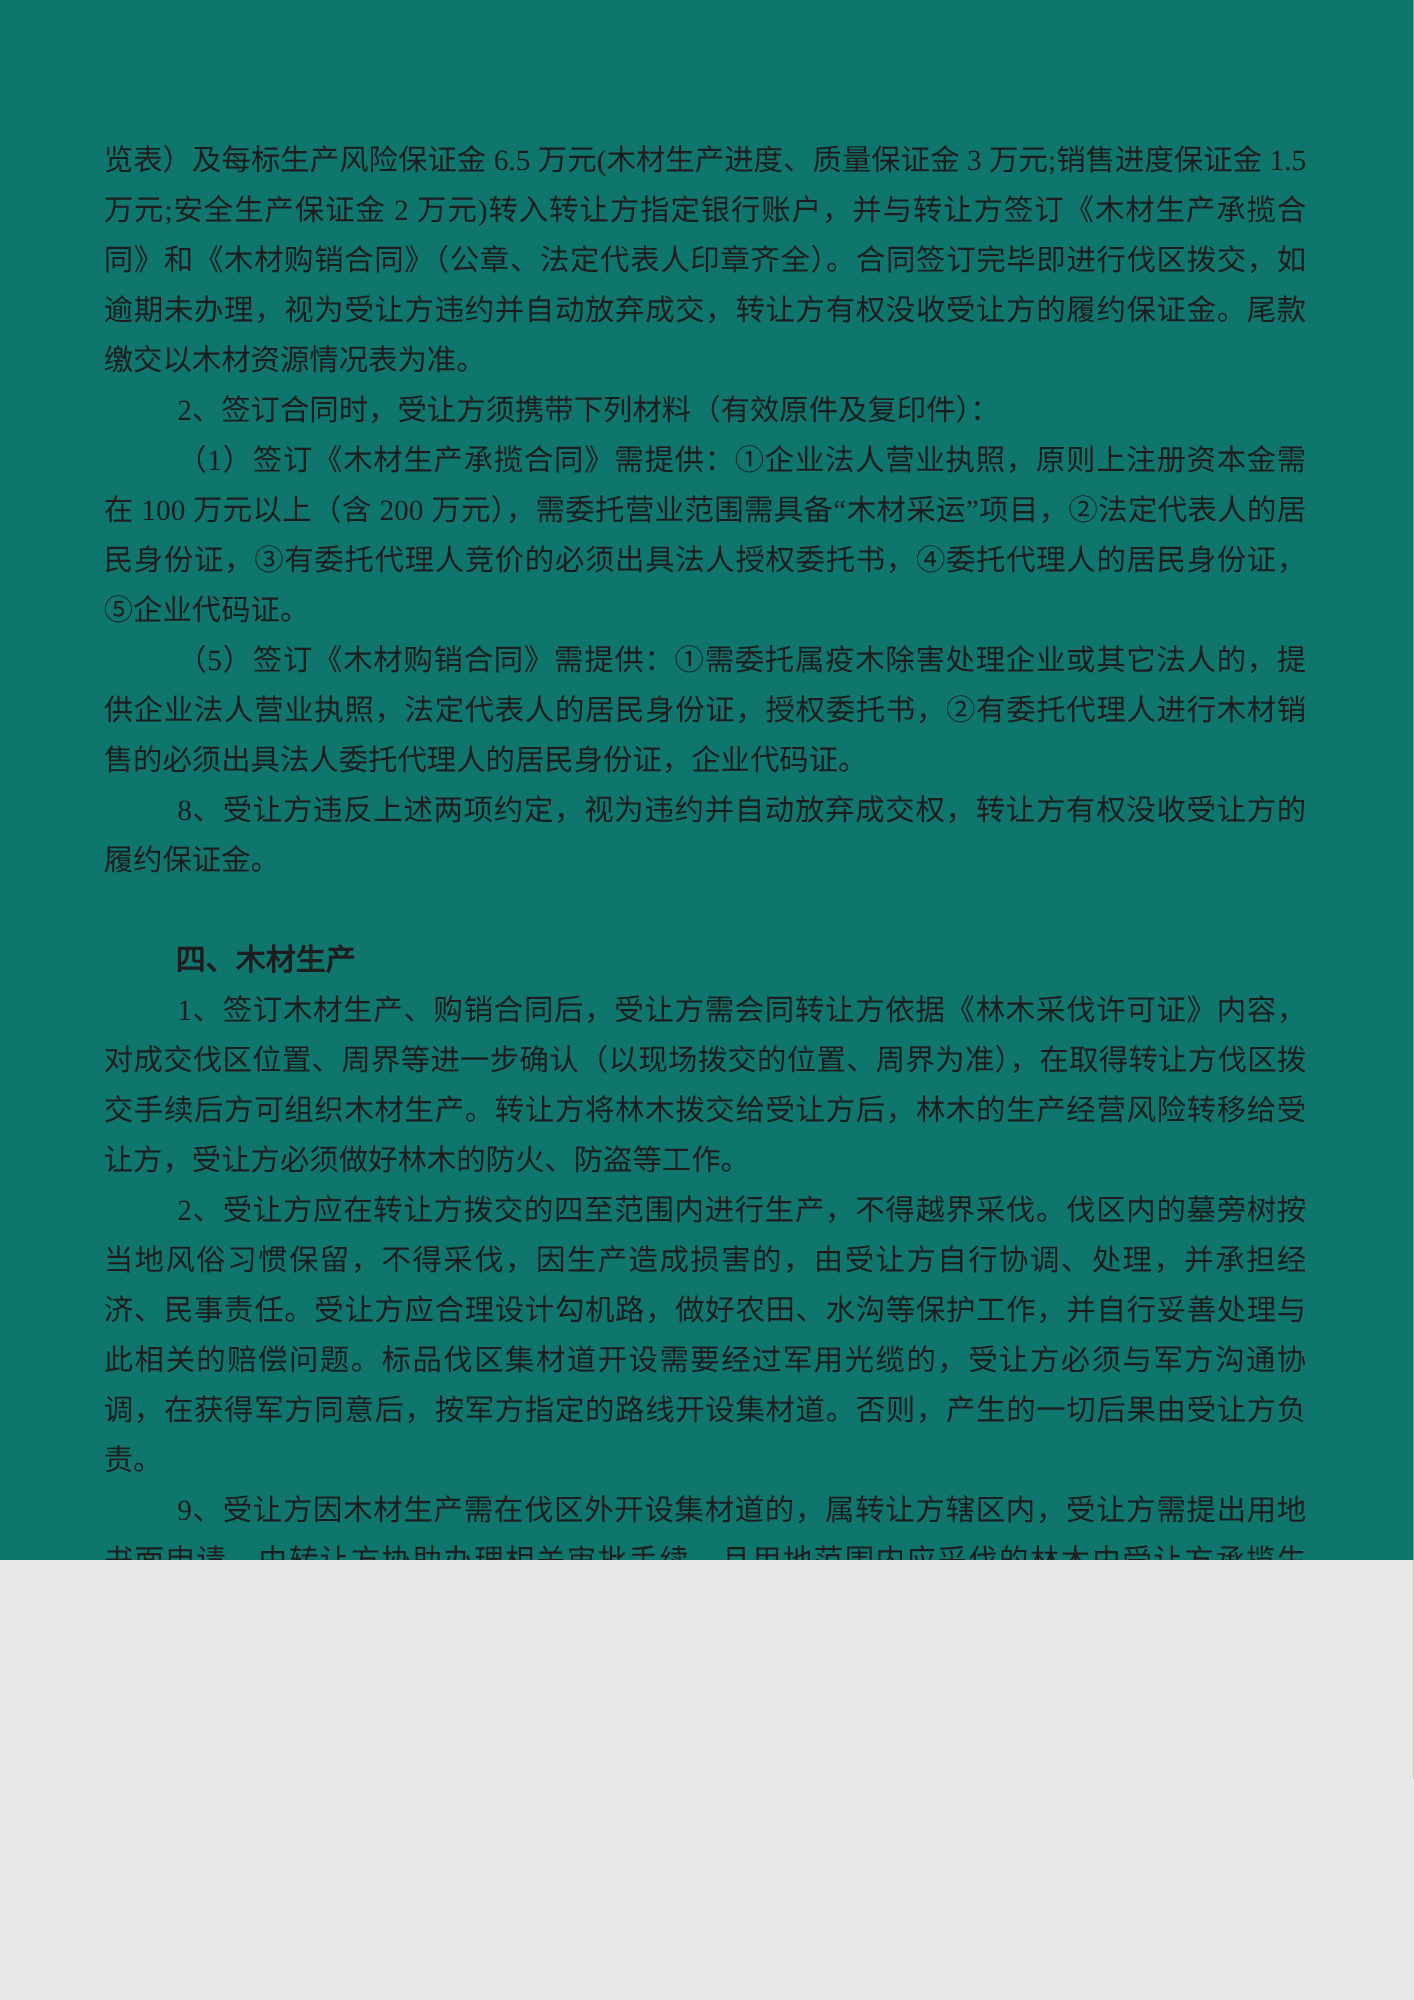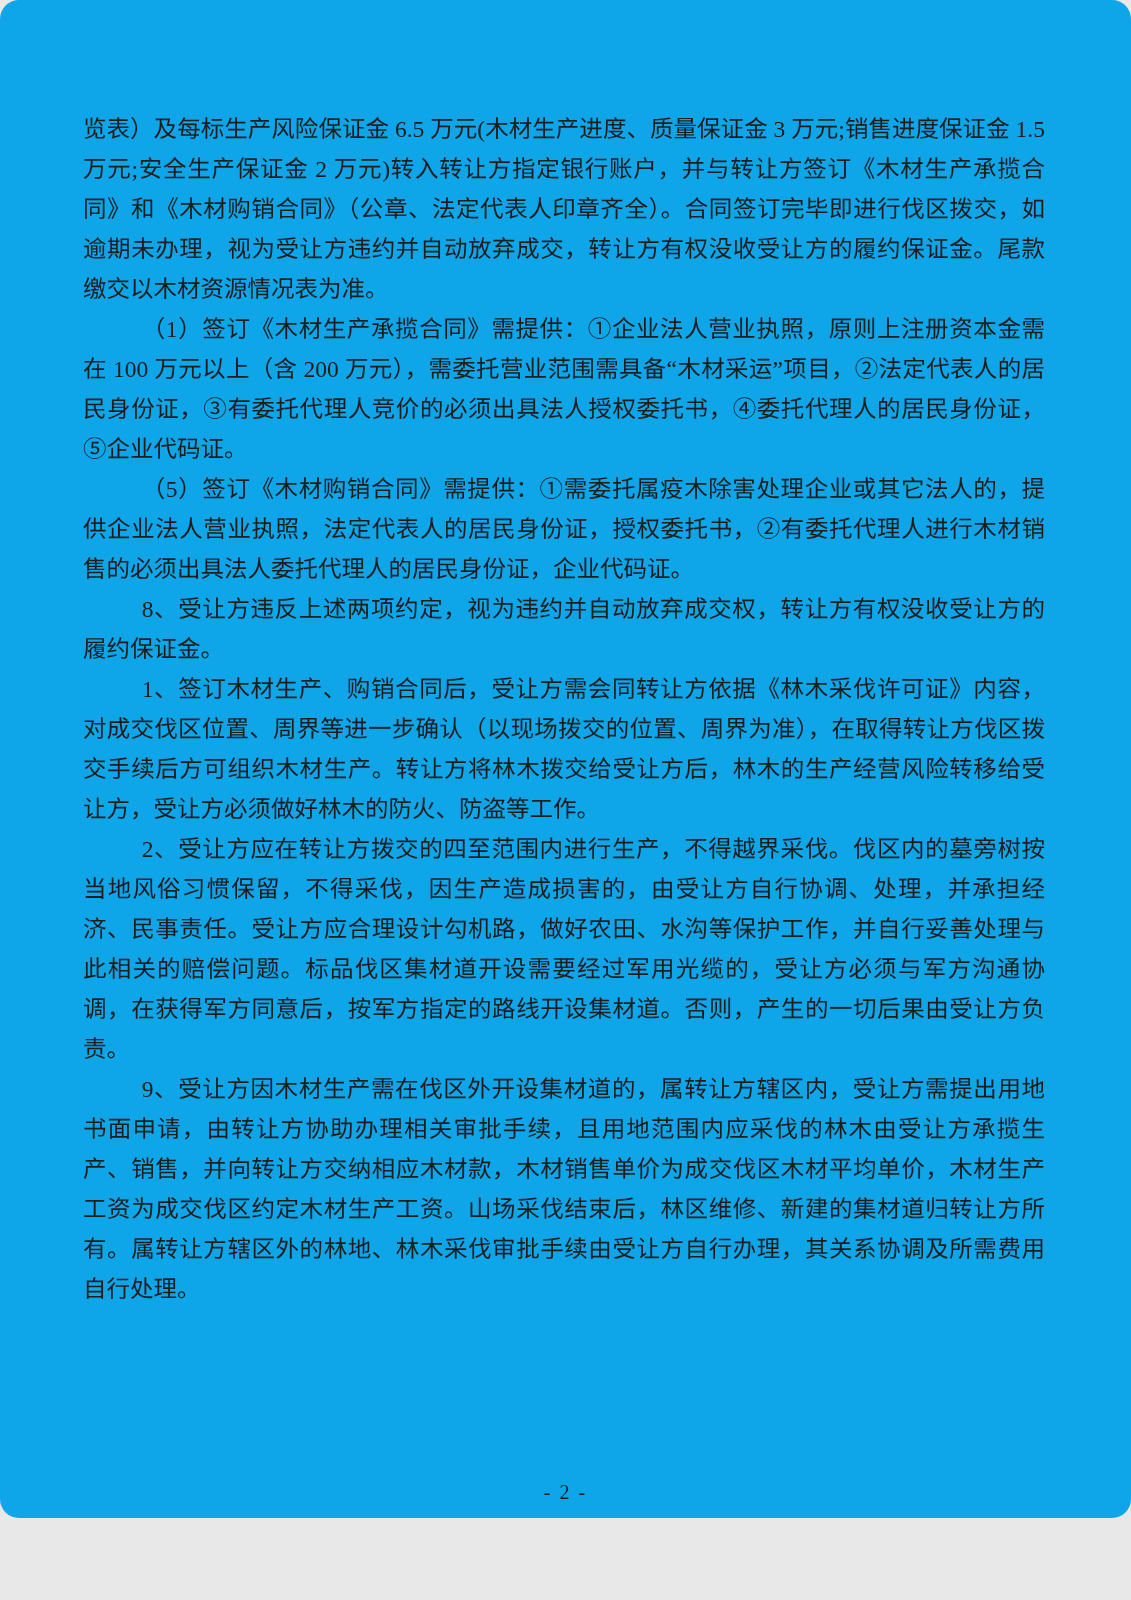--- a/index.html
+++ b/index.html
@@ -3,31 +3,30 @@
 <meta charset="utf-8">
 <style>
   html, body {
     margin: 0;
     padding: 0;
     background: #e8e8e8;
   }
   .page {
     position: relative;
     width: 1131px;
-    height: 1518px;
+    height: 1248px;
     margin: 0 auto;
-    background: #0ea5e9;
+    background: #0f766e;
     box-sizing: border-box;
     padding: 109px 86px 0 83px;
     font-family: "Liberation Serif", "DejaVu Serif", serif;
     color: #1d1d1d;
     font-size: 23.5px;
     line-height: 40px;
     overflow: hidden;
-    border-radius: 19px;
   }
   .para {
     margin: 0;
     text-align: justify;
   }
   .para.indent {
     text-indent: 2.5em;
   }
   .section-heading {
     margin: 40px 0 0 0;
@@ -50,27 +49,29 @@
     font-family: "Liberation Serif", "DejaVu Serif", serif;
   }
 </style>
 </head>
 <body>
 
 <div class="page">
 
   <p class="para">览表）及每标生产风险保证金 6.5 万元(木材生产进度、质量保证金 3 万元;销售进度保证金 1.5 万元;安全生产保证金 2 万元)转入转让方指定银行账户，并与转让方签订《木材生产承揽合同》和《木材购销合同》（公章、法定代表人印章齐全）。合同签订完毕即进行伐区拨交，如逾期未办理，视为受让方违约并自动放弃成交，转让方有权没收受让方的履约保证金。尾款缴交以木材资源情况表为准。</p>
 
+  <p class="para indent">2、签订合同时，受让方须携带下列材料（有效原件及复印件）：</p>
 
   <p class="para indent">（1）签订《木材生产承揽合同》需提供：①企业法人营业执照，原则上注册资本金需在 100 万元以上（含 200 万元），需委托营业范围需具备“木材采运”项目，②法定代表人的居民身份证，③有委托代理人竞价的必须出具法人授权委托书，④委托代理人的居民身份证，⑤企业代码证。</p>
 
   <p class="para indent">（5）签订《木材购销合同》需提供：①需委托属疫木除害处理企业或其它法人的，提供企业法人营业执照，法定代表人的居民身份证，授权委托书，②有委托代理人进行木材销售的必须出具法人委托代理人的居民身份证，企业代码证。</p>
 
   <p class="para indent">8、受让方违反上述两项约定，视为违约并自动放弃成交权，转让方有权没收受让方的履约保证金。</p>
 
+  <h2 class="section-heading">四、木材生产</h2>
 
   <p class="para indent">1、签订木材生产、购销合同后，受让方需会同转让方依据《林木采伐许可证》内容，对成交伐区位置、周界等进一步确认（以现场拨交的位置、周界为准），在取得转让方伐区拨交手续后方可组织木材生产。转让方将林木拨交给受让方后，林木的生产经营风险转移给受让方，受让方必须做好林木的防火、防盗等工作。</p>
 
   <p class="para indent">2、受让方应在转让方拨交的四至范围内进行生产，不得越界采伐。伐区内的墓旁树按当地风俗习惯保留，不得采伐，因生产造成损害的，由受让方自行协调、处理，并承担经济、民事责任。受让方应合理设计勾机路，做好农田、水沟等保护工作，并自行妥善处理与此相关的赔偿问题。标品伐区集材道开设需要经过军用光缆的，受让方必须与军方沟通协调，在获得军方同意后，按军方指定的路线开设集材道。否则，产生的一切后果由受让方负责。</p>
 
 
   <p class="para indent">9、受让方因木材生产需在伐区外开设集材道的，属转让方辖区内，受让方需提出用地书面申请，由转让方协助办理相关审批手续，且用地范围内应采伐的林木由受让方承揽生产、销售，并向转让方交纳相应木材款，木材销售单价为成交伐区木材平均单价，木材生产工资为成交伐区约定木材生产工资。山场采伐结束后，林区维修、新建的集材道归转让方所有。属转让方辖区外的林地、林木采伐审批手续由受让方自行办理，其关系协调及所需费用自行处理。</p>
 
   <div class="page-footer">- 2 -</div>
 

